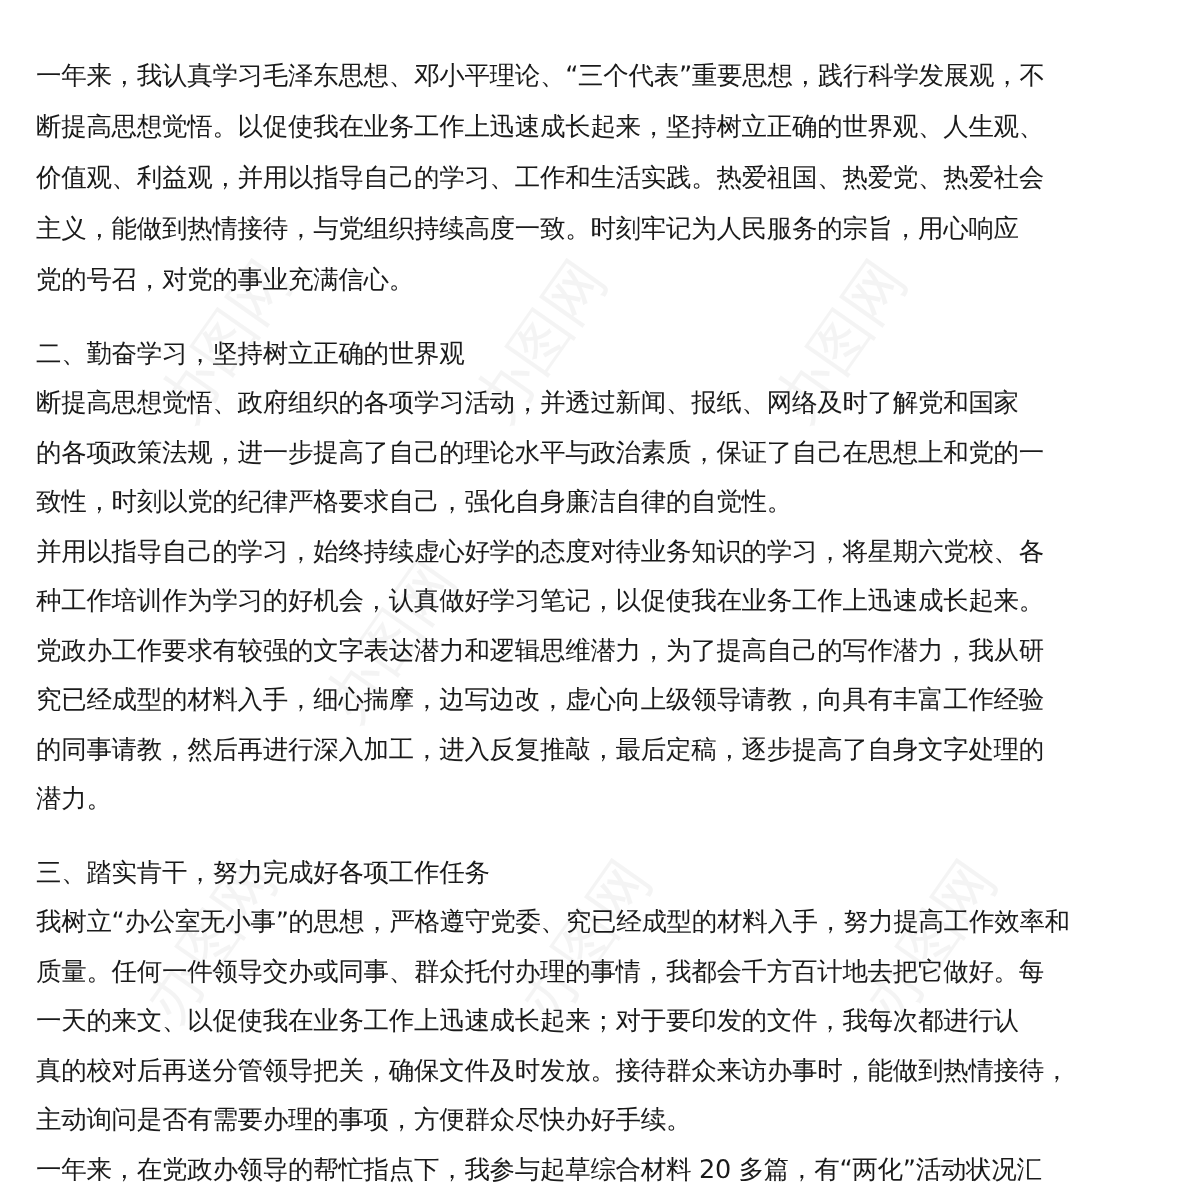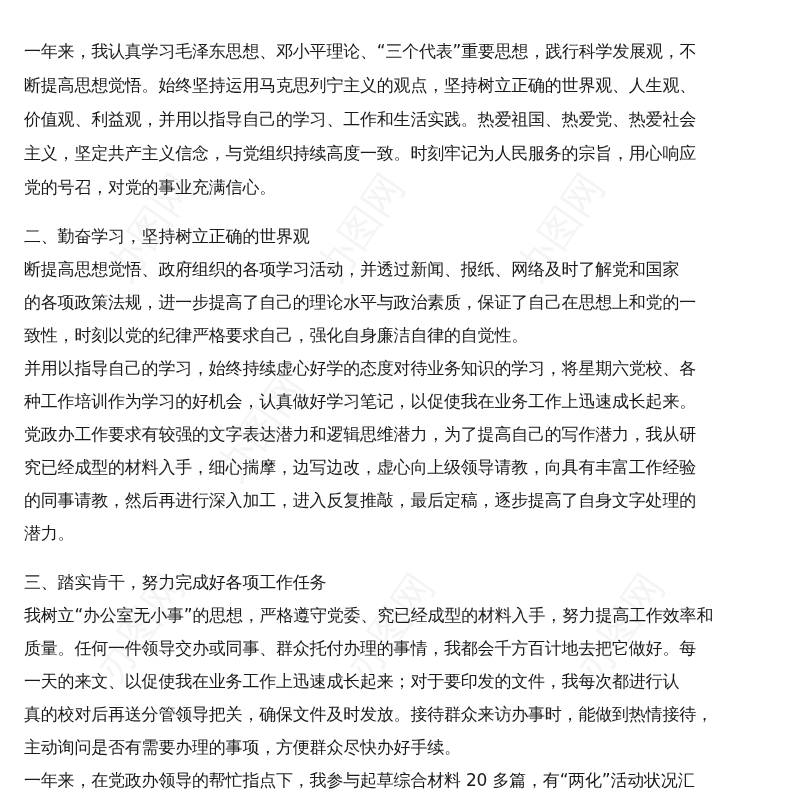--- a/index.html
+++ b/index.html
@@ -10,23 +10,23 @@
           white-space:nowrap; letter-spacing:-0.2px; }
   .wm { position:absolute; font-size:40px; color:rgba(0,0,0,0.045); transform:rotate(-55deg);
         white-space:nowrap; pointer-events:none; }
 </style>
 </head>
 <body>
 
 <div class="page">
 
   <div class="line" style="top:34px">一年来，我认真学习毛泽东思想、邓小平理论、“三个代表”重要思想，践行科学发展观，不</div>
-  <div class="line" style="top:68px">断提高思想觉悟。始终坚持运用马克思列宁主义的观点，坚持树立正确的世界观、人生观、</div>
+  <div class="line" style="top:68px">断提高思想觉悟。以促使我在业务工作上迅速成长起来，坚持树立正确的世界观、人生观、</div>
   <div class="line" style="top:102px">价值观、利益观，并用以指导自己的学习、工作和生活实践。热爱祖国、热爱党、热爱社会</div>
-  <div class="line" style="top:136px">主义，坚定共产主义信念，与党组织持续高度一致。时刻牢记为人民服务的宗旨，用心响应</div>
+  <div class="line" style="top:136px">主义，能做到热情接待，与党组织持续高度一致。时刻牢记为人民服务的宗旨，用心响应</div>
   <div class="line" style="top:170px">党的号召，对党的事业充满信心。</div>
 
   <div class="line" style="top:219px">二、勤奋学习，坚持树立正确的世界观</div>
   <div class="line" style="top:252px">断提高思想觉悟、政府组织的各项学习活动，并透过新闻、报纸、网络及时了解党和国家</div>
   <div class="line" style="top:285px">的各项政策法规，进一步提高了自己的理论水平与政治素质，保证了自己在思想上和党的一</div>
   <div class="line" style="top:318px">致性，时刻以党的纪律严格要求自己，强化自身廉洁自律的自觉性。</div>
   <div class="line" style="top:351px">并用以指导自己的学习，始终持续虚心好学的态度对待业务知识的学习，将星期六党校、各</div>
   <div class="line" style="top:384px">种工作培训作为学习的好机会，认真做好学习笔记，以促使我在业务工作上迅速成长起来。</div>
   <div class="line" style="top:417px">党政办工作要求有较强的文字表达潜力和逻辑思维潜力，为了提高自己的写作潜力，我从研</div>
   <div class="line" style="top:450px">究已经成型的材料入手，细心揣摩，边写边改，虚心向上级领导请教，向具有丰富工作经验</div>

